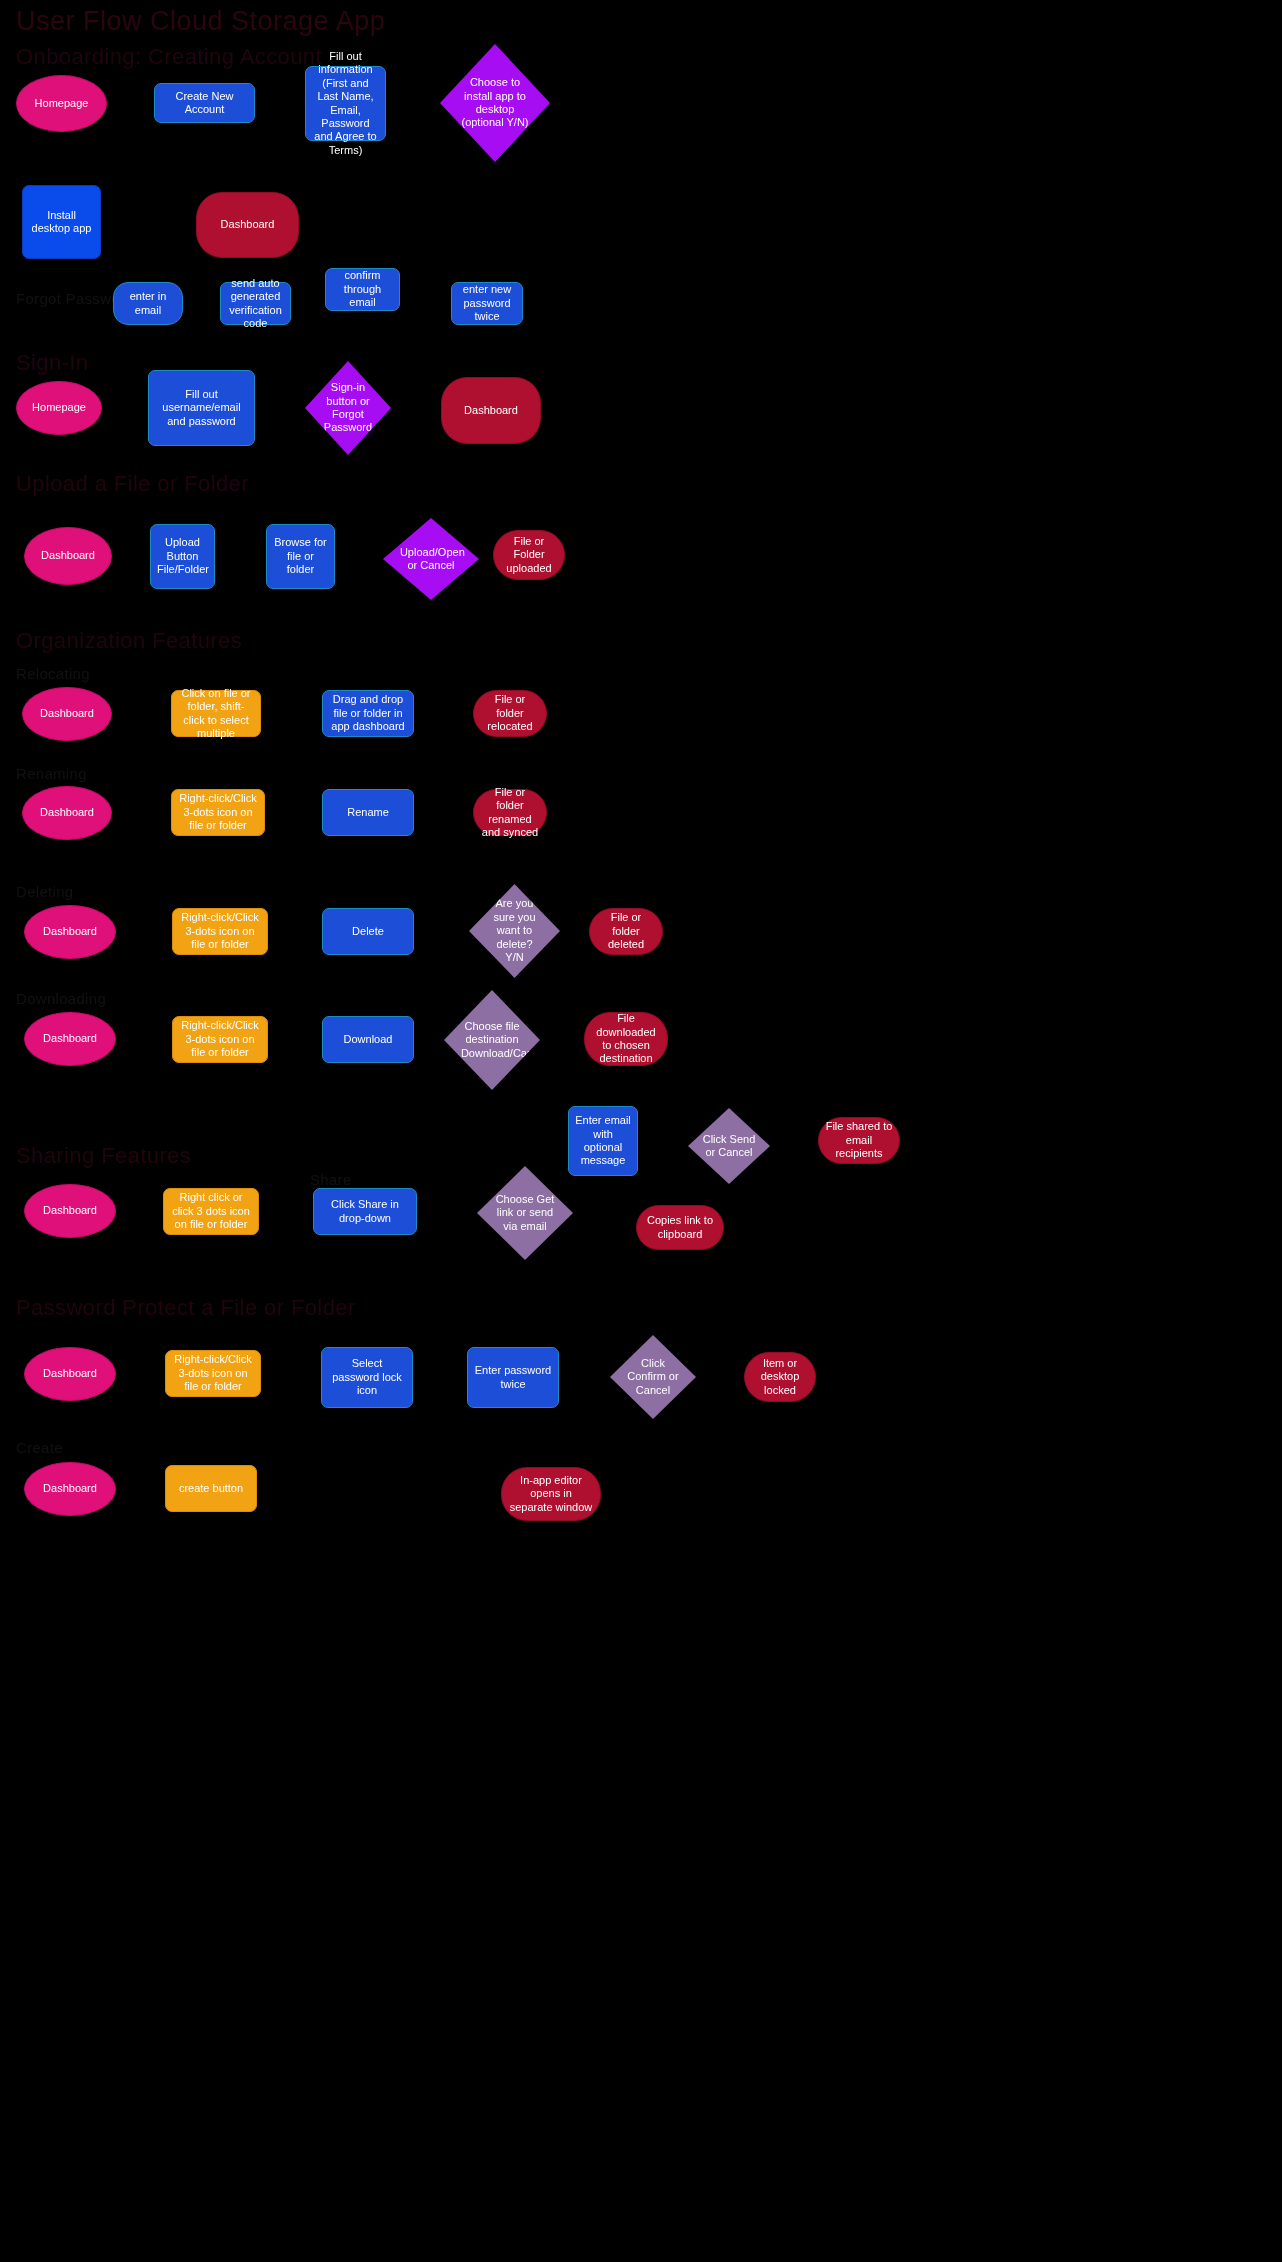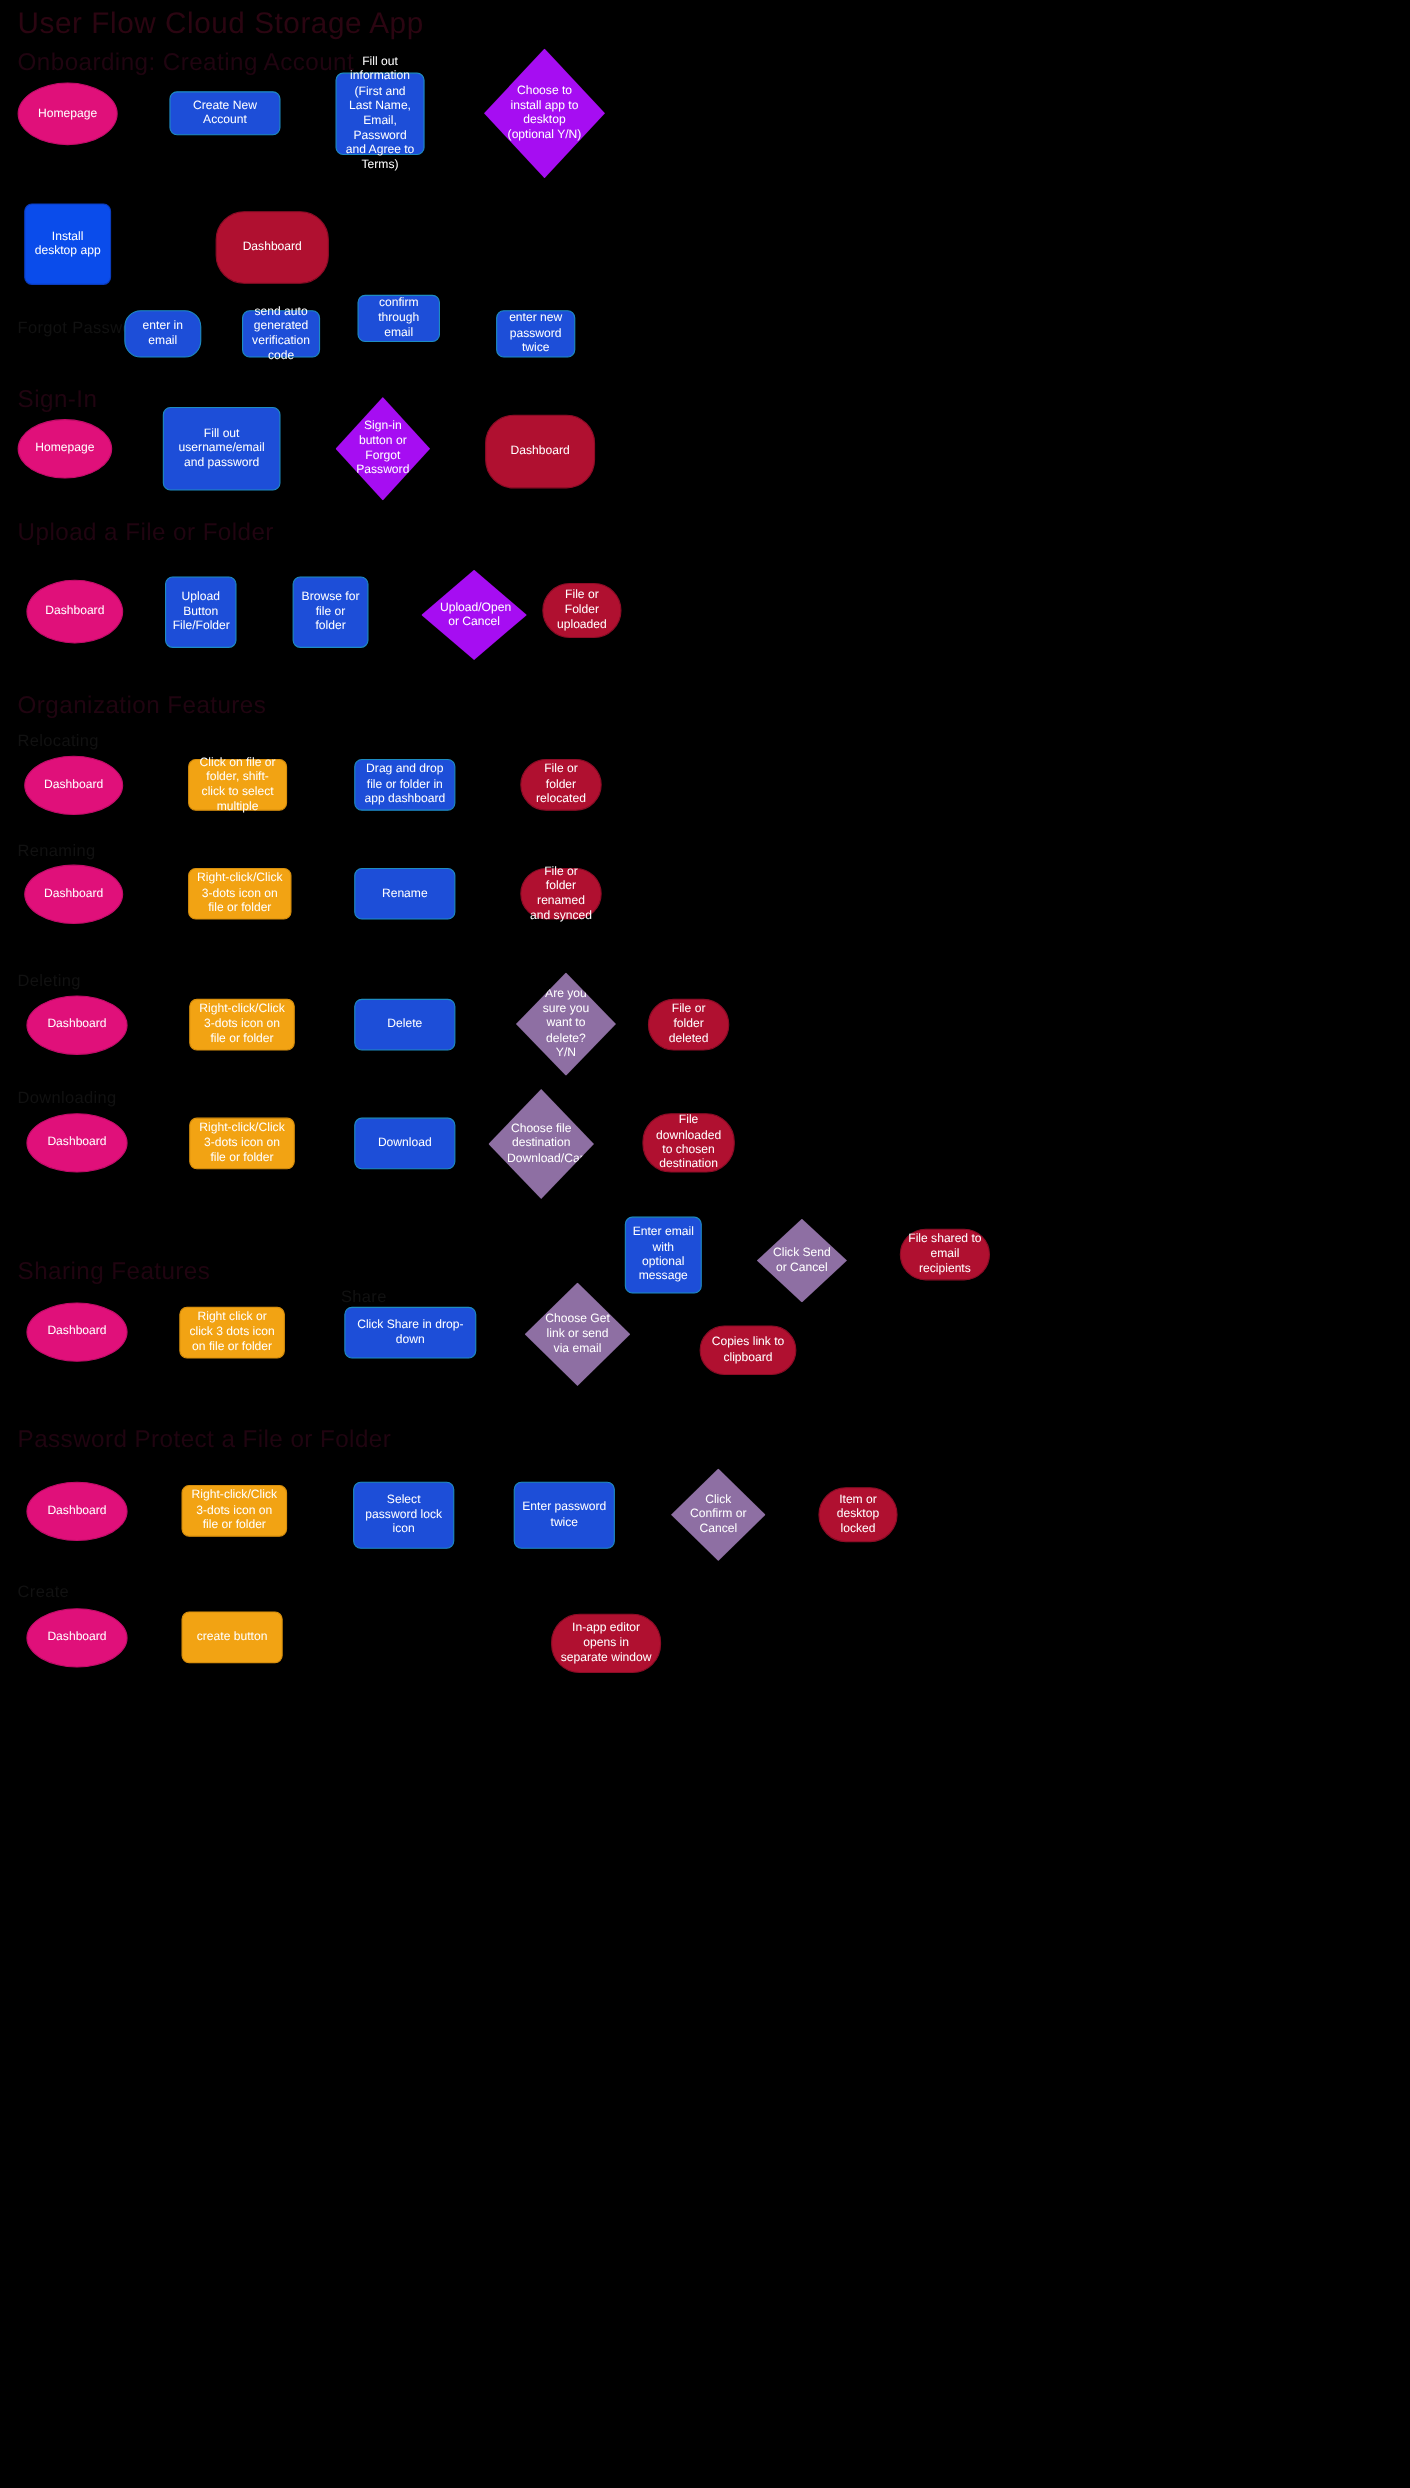--- a/index.html
+++ b/index.html
@@ -252,21 +252,21 @@
   <div class="h-sub" style="left:310px;top:1172px;">Share</div>
 
   <div class="node n-term" style="left:24px;top:1184px;width:92px;height:54px;">
     <span class="lbl">Dashboard</span>
   </div>
 
   <div class="node n-action" style="left:163px;top:1188px;width:96px;height:47px;">
     <span class="lbl">Right click or click 3 dots icon on file or folder</span>
   </div>
 
-  <div class="node n-proc" style="left:313px;top:1188px;width:120px;height:47px;">
+  <div class="node n-proc" style="left:313px;top:1188px;width:104px;height:47px;">
     <span class="lbl">Click Share in drop-down</span>
   </div>
 
   <div class="node n-dec2" style="left:477px;top:1166px;width:96px;height:94px;">
     <span class="lbl" style="width:76%;">Choose Get link or send via email</span>
   </div>
 
   <div class="node n-proc" style="left:568px;top:1106px;width:70px;height:70px;">
     <span class="lbl">Enter email with optional message</span>
   </div>

